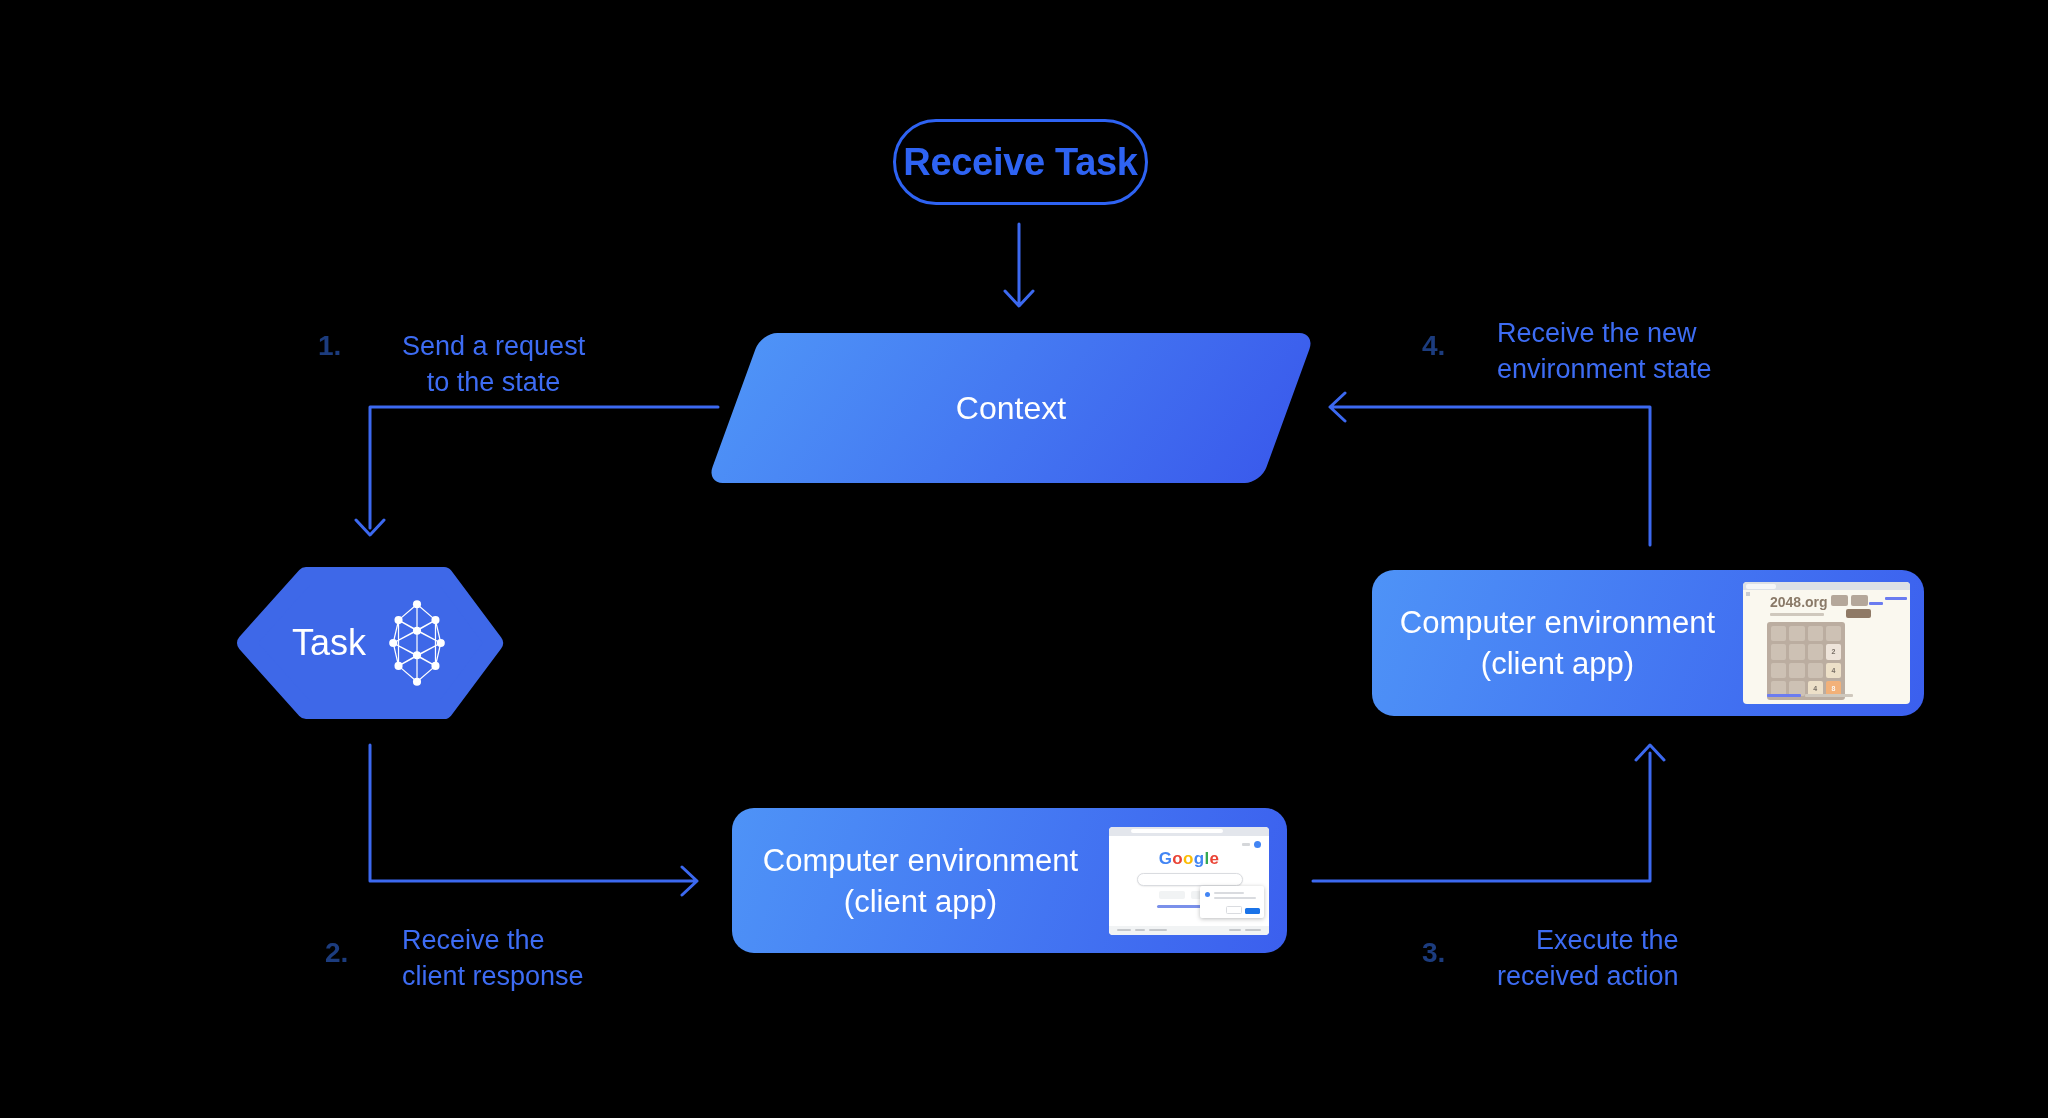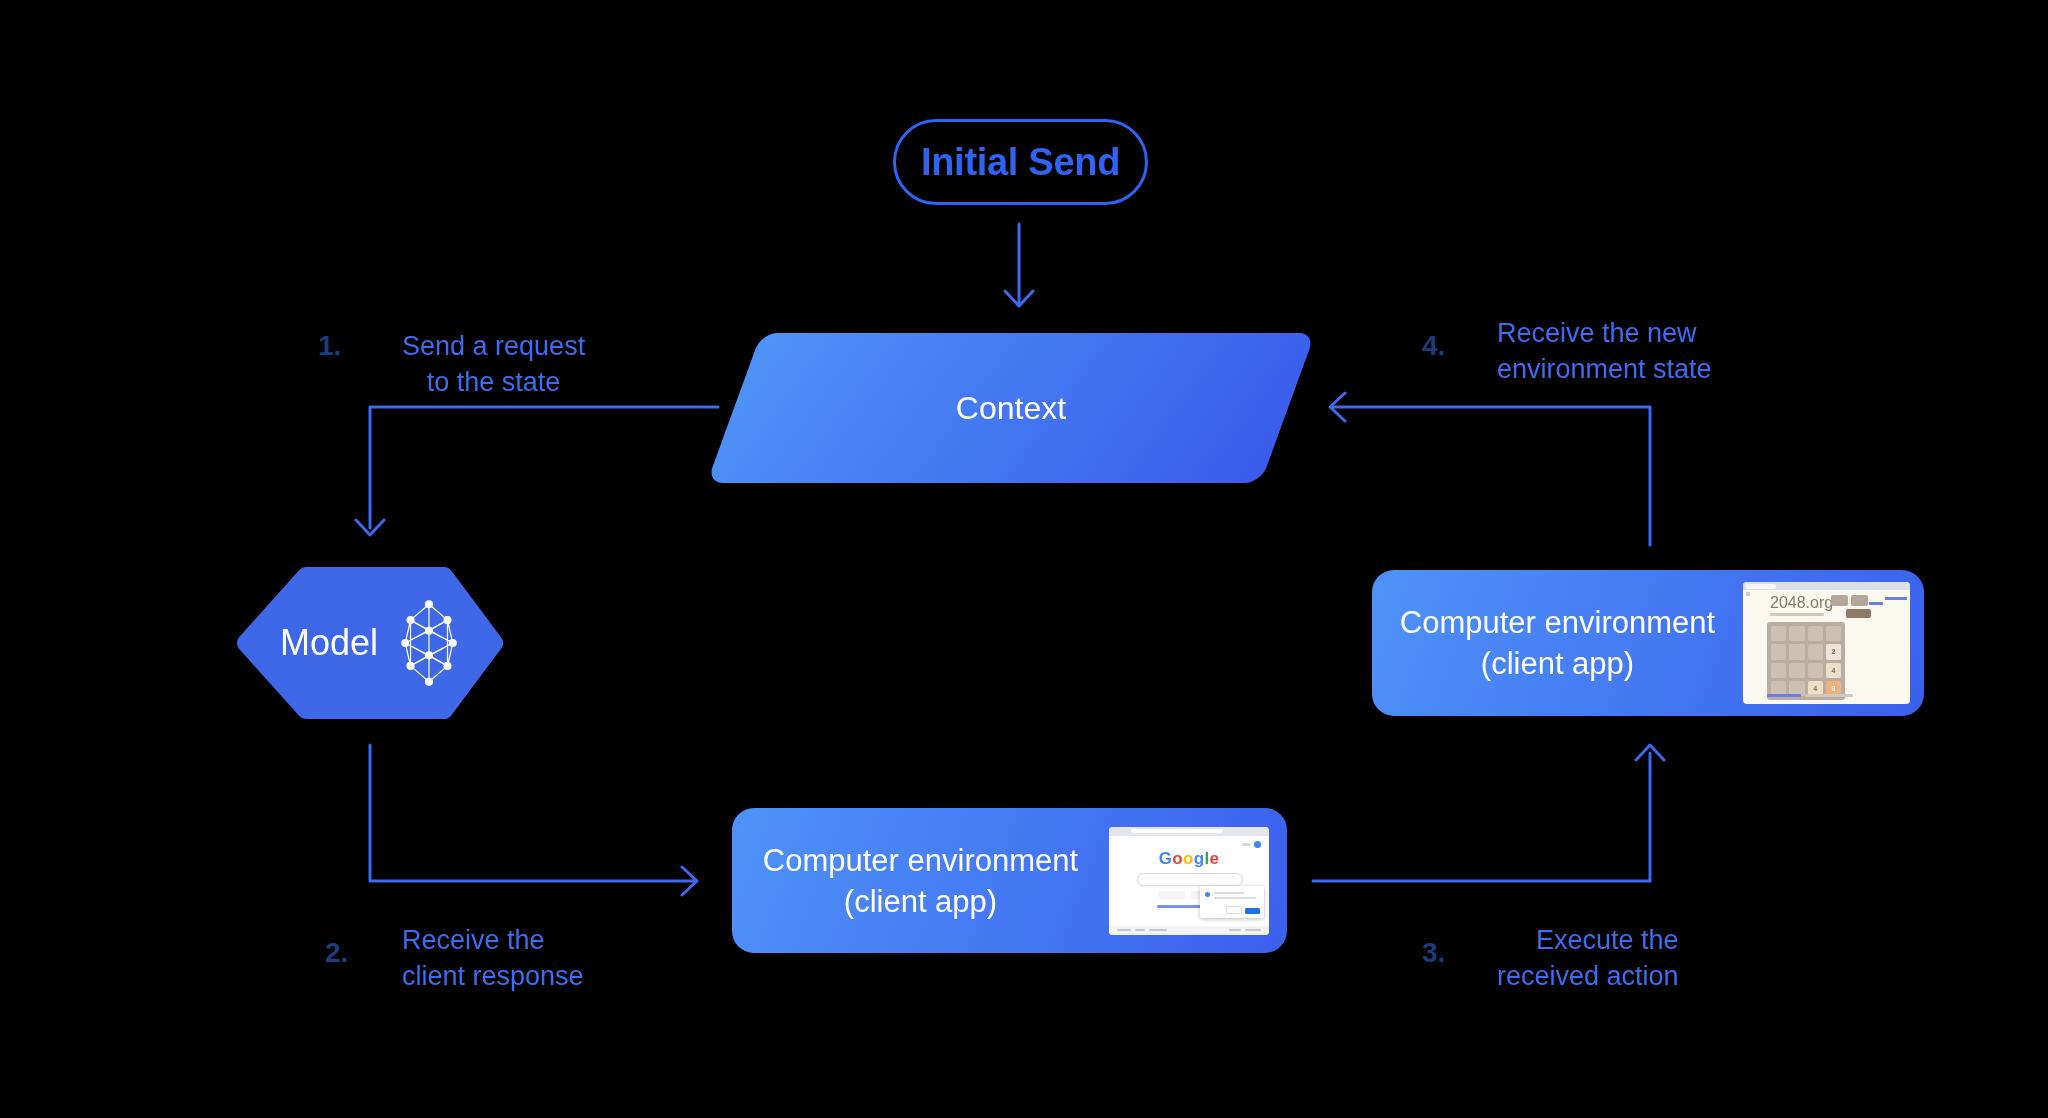--- a/index.html
+++ b/index.html
@@ -59,21 +59,21 @@
   .g-dlg-line{position:absolute;background:#d9dbdf;border-radius:1px;height:2.5px;}
   .g-dlg-btn{position:absolute;bottom:4px;height:6px;border-radius:1.5px;}
   .g-footer{position:absolute;left:0;bottom:0;width:100%;height:9px;background:#f1f3f4;}
   .g-foot-bar{position:absolute;top:3px;height:2.5px;background:#c4c7cb;border-radius:1px;}
 
   
   .z-thumb{width:167px;height:122px;margin-right:14px;background:#faf8ef;}
   .z-tabbar{position:absolute;left:0;top:0;width:100%;height:8px;background:#dce0e5;}
   .z-tab{position:absolute;left:3px;top:1.5px;width:30px;height:5px;background:#f5f6f7;border-radius:2px;}
   .z-navsq{position:absolute;left:3px;top:10px;width:4px;height:4px;background:#c9ccd1;}
-  .z-title{position:absolute;left:27px;top:12px;font-size:16px;font-weight:400;color:#8a7a68;}
+  .z-title{position:absolute;left:27px;top:12px;font-size:14px;font-weight:700;color:#8a7a68;}
   .z-score{position:absolute;top:13px;width:17px;height:11px;background:#b4a79a;border-radius:2px;}
   .z-toplink{position:absolute;top:15px;height:2.5px;background:#6b7cf0;border-radius:1px;}
   .z-sub{position:absolute;left:27px;top:31px;width:54px;height:3px;background:#cfc8bd;border-radius:1px;}
   .z-newgame{position:absolute;left:103px;top:27px;width:25px;height:9px;background:#8f7a66;border-radius:2px;}
   .z-grid{position:absolute;left:24px;top:40px;width:78px;height:78px;background:#bbada0;border-radius:3px;
           display:grid;grid-template-columns:repeat(4,1fr);grid-template-rows:repeat(4,1fr);
           gap:3px;padding:4px;box-sizing:border-box;}
   .z-cell{background:#cdc1b4;border-radius:2px;display:flex;align-items:center;justify-content:center;
           font-size:7px;font-weight:700;}
   .z-botlink{position:absolute;top:112px;height:3px;border-radius:1px;}
@@ -85,36 +85,36 @@
 
   <svg class="connectors abs" width="2048" height="1118" viewBox="0 0 2048 1118">
     <path d="M1019,224 V302 M1005,291 L1019,306 L1033,291"></path>
     <path d="M718,407 H370 V528 M356,520 L370,535 L384,520"></path>
     <path d="M370,745 V881 H694 M682,867 L697,881 L682,895"></path>
     <path d="M1313,881 H1650 V753 M1636,760 L1650,745 L1664,760"></path>
     <path d="M1650,545 V407 H1333 M1345,393 L1330,407 L1345,421"></path>
   </svg>
 
   <div class="abs pill">
-    <span>Initial Send</span>
+    <span>Receive Task</span>
   </div>
 
   <div class="abs para">
     <div class="para-bg"></div>
     <div class="para-text">
       <span>Context</span>
     </div>
   </div>
 
   <div class="abs model">
     <svg width="284" height="166" viewBox="0 0 284 166">
       <polygon points="18,83 78,16 216,16 266,83 216,150 78,150" fill="#3E68E8" stroke="#3E68E8" stroke-width="18" stroke-linejoin="round"></polygon>
     </svg>
     <div class="model-content">
-      <span class="model-label">Model</span>
+      <span class="model-label">Task</span>
       <svg width="62" height="88" viewBox="0 0 66 100" stroke="#fff" stroke-width="1.4" fill="none">
         <g>
           <path d="M33,6 L12,24 M33,6 L54,24 M33,6 L33,36 M12,24 L33,36 M54,24 L33,36
                    M12,24 L6,50 M12,24 L60,50 M54,24 L60,50 M54,24 L6,50
                    M33,36 L6,50 M33,36 L60,50 M33,36 L33,64
                    M6,50 L33,64 M60,50 L33,64 M6,50 L12,76 M6,50 L54,76 M60,50 L54,76 M60,50 L12,76
                    M33,64 L12,76 M33,64 L54,76 M33,64 L33,94 M12,76 L33,94 M54,76 L33,94
                    M12,24 L12,76 M54,24 L54,76"></path>
           <g fill="#fff" stroke="none">
             <circle cx="33" cy="6" r="4.6"></circle>

